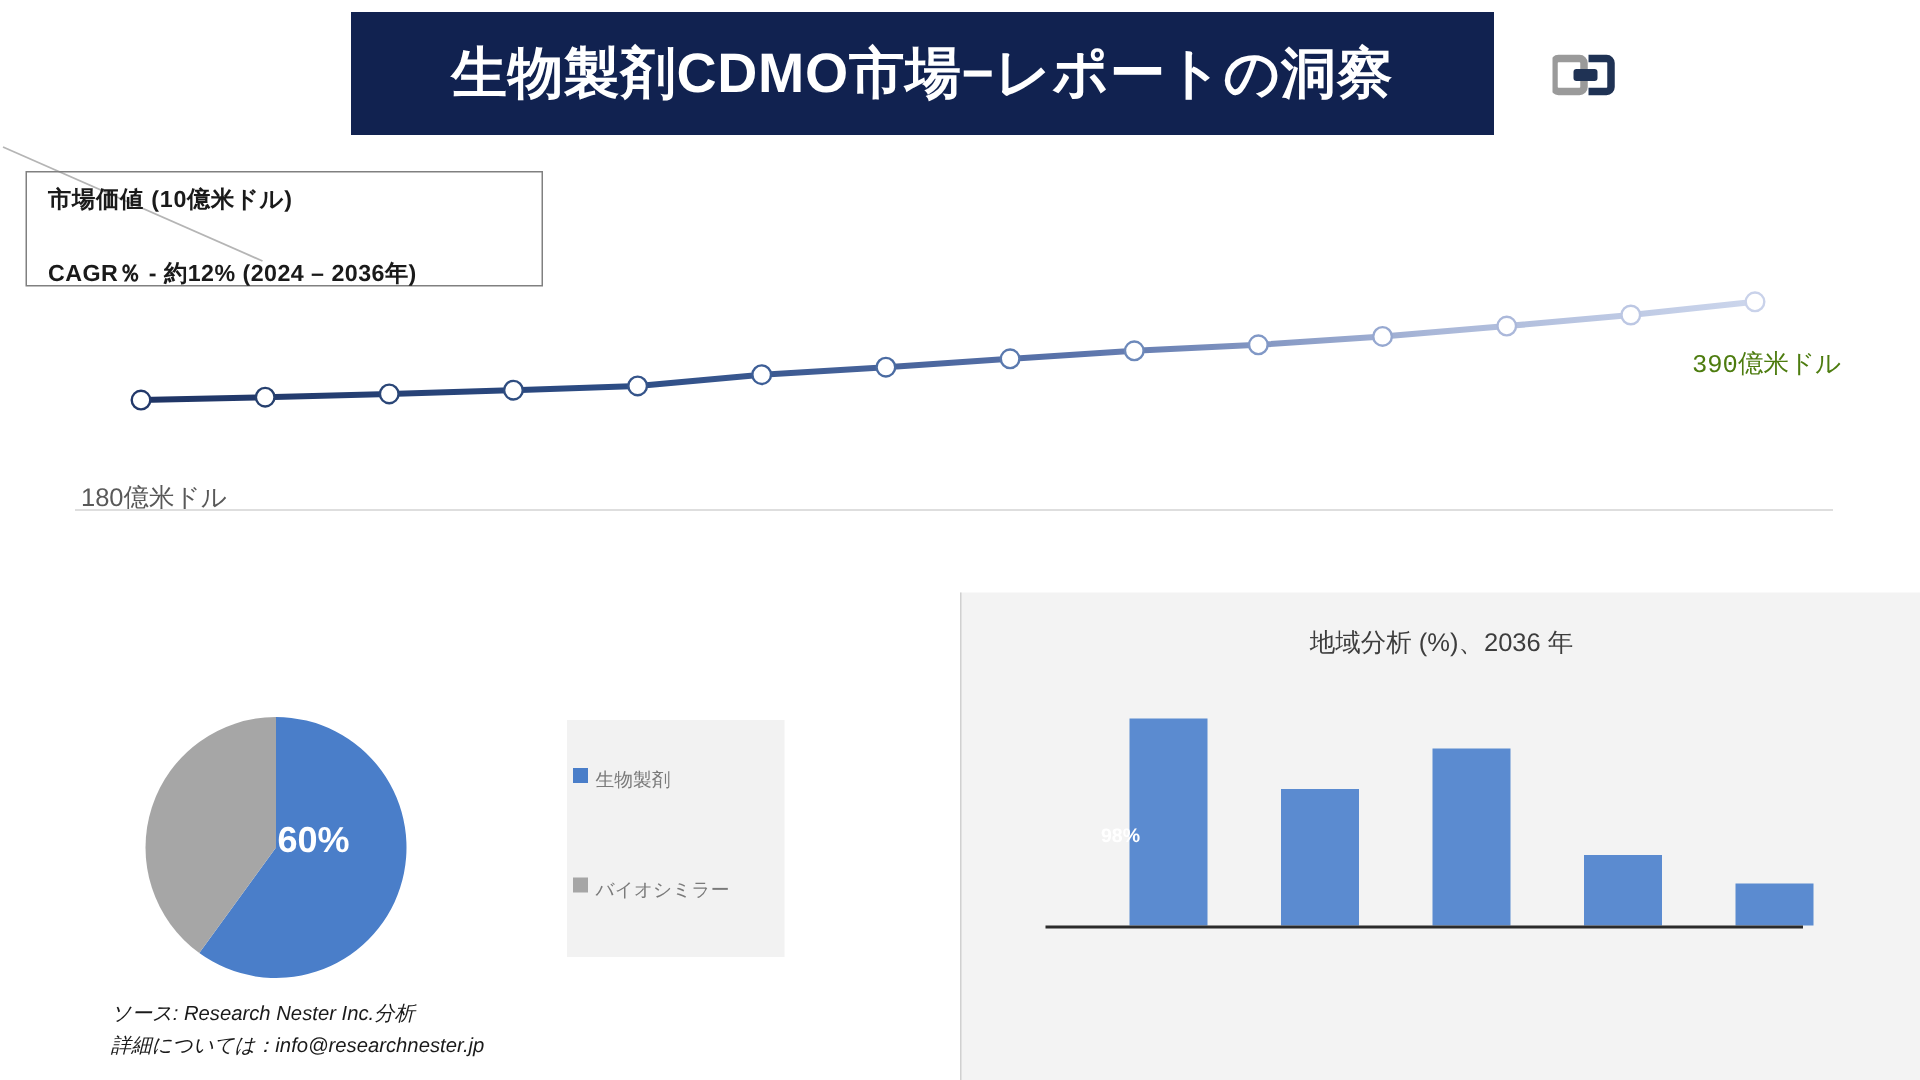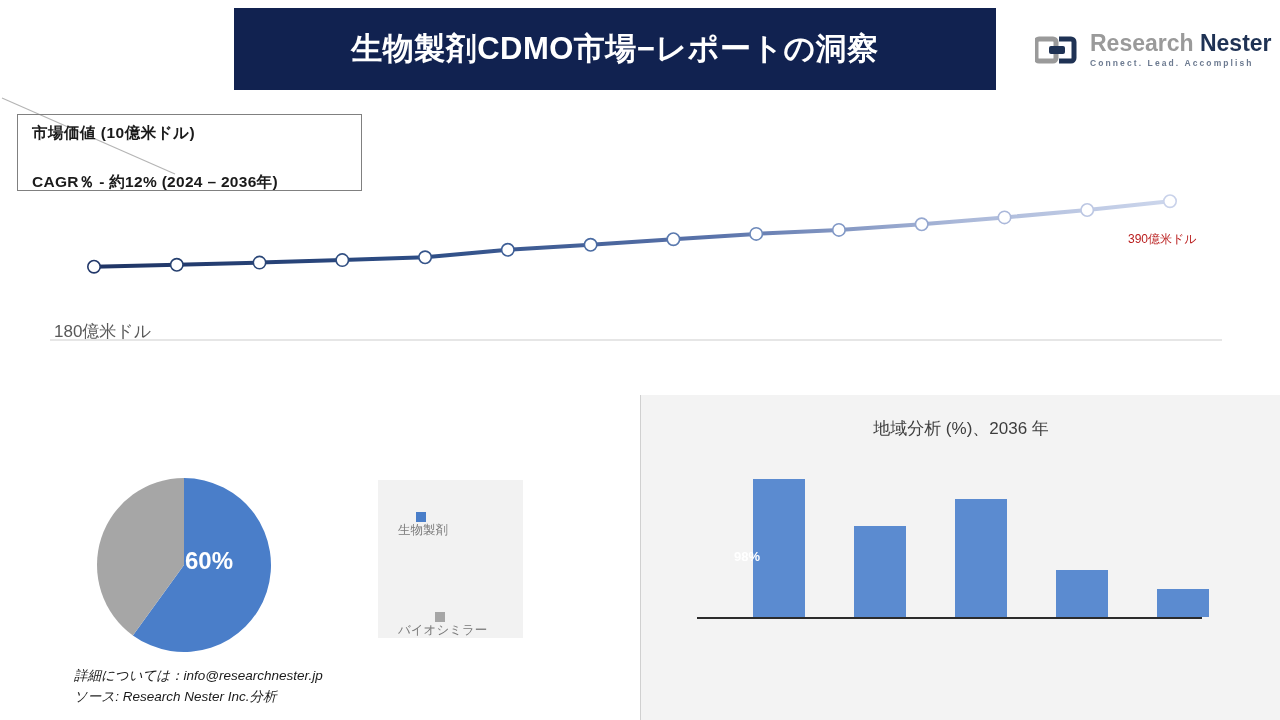--- a/index.html
+++ b/index.html
@@ -23,21 +23,21 @@
     top: 8px;
     width: 762px;
     height: 82px;
     background: #112250;
     display: flex;
     align-items: center;
     justify-content: center;
   }
   #header-title {
     color: #ffffff;
-    font-size: 31px;
+    font-size: 37px;
     font-weight: bold;
     letter-spacing: 0.5px;
     white-space: nowrap;
   }
 
   
   #logo {
     position: absolute;
     left: 1035px;
     top: 24px;
@@ -124,23 +124,24 @@
     left: 54px;
     top: 220px;
     font-size: 17px;
     color: #595959;
     white-space: nowrap;
   }
   #label-end {
     position: absolute;
     left: 1128px;
     top: 131px;
-    font-size: 12px;
-    color: #b91c1c;
-    white-space: nowrap;
+    font-size: 17px;
+    color: #4d7c0f;
+    white-space: nowrap;
+    font-family: Liberation Mono, monospace;
   }
   #line-svg {
     position: absolute;
     left: 0;
     top: 0;
     width: 1280px;
     height: 290px;
   }
   #xaxis-labels {
     position: absolute;
@@ -200,36 +201,35 @@
   #pie-legend {
     position: absolute;
     left: 378px;
     top: 88px;
     width: 145px;
     height: 158px;
     background: #f2f2f2;
   }
   .legend-row {
     position: absolute;
-    left: 20px;
+    left: 4px;
     display: flex;
-    align-items: center;
+    align-items: flex-start;
     font-size: 12.5px;
     color: #7a7a7a;
     white-space: nowrap;
-    flex-direction: column;
   }
   .legend-swatch {
     width: 10px;
     height: 10px;
     margin-right: 5px;
     flex: 0 0 auto;
   }
   #legend-row-0 { top: 32px; }
-  #legend-row-1 { top: 105px; margin-top: 27px; }
+  #legend-row-1 { top: 105px; }
 
   
   #source-block {
     position: absolute;
     left: 74px;
     top: 666px;
     font-style: italic;
     font-size: 13.5px;
     color: #1a1a1a;
     line-height: 1.55;
@@ -301,27 +301,20 @@
   <div id="header-title">生物製剤CDMO市場−レポートの洞察</div>
 </div>
 
 <div id="logo">
   <div id="logo-mark">
     <svg width="48" height="36" viewBox="0 0 48 36" aria-hidden="true">
       <path d="M4 7 h14 a3 3 0 0 1 3 3 v16 a3 3 0 0 1 -3 3 h-14 a3 3 0 0 1 -3 -3 v-16 a3 3 0 0 1 3 -3 z" fill="none" stroke="#9a9a9a" stroke-width="5"></path>
       <path d="M24 7 h12 a3 3 0 0 1 3 3 v16 a3 3 0 0 1 -3 3 h-12" fill="none" stroke="#1f3254" stroke-width="5"></path>
       <rect x="14" y="14" width="16" height="8" rx="2" fill="#1f3254"></rect>
     </svg>
-  </div>
-  <div id="logo-text-wrap">
-    <div id="logo-name">
-      <span class="lt-research">Research</span>
-      <span class="lt-nester">Nester</span>
-    </div>
-    <div id="logo-tagline">Connect. Lead. Accomplish</div>
   </div>
 </div>
 
 <svg id="callout-leader" viewBox="0 0 200 80">
   <line x1="2" y1="2" x2="175" y2="78" stroke="#b5b5b5" stroke-width="1.2"></line>
 </svg>
 
 <div id="callout-box">
   <div class="cl-line1">市場価値 (10億米ドル)</div>
   <div class="cl-line2">CAGR％ - 約12% (2024 – 2036年)</div>
@@ -391,22 +384,22 @@
     </div>
     <div class="legend-row" id="legend-row-1">
       <span class="legend-swatch" style="background:#a6a6a6"></span>
       <span>バイオシミラー</span>
     </div>
   </div>
 </div>
 <div id="pie-value-label">60%</div>
 
 <div id="source-block">
+  <div>ソース: Research Nester Inc.分析</div>
   <div>詳細については：info@researchnester.jp</div>
-  <div>ソース: Research Nester Inc.分析</div>
 </div>
 
 <div id="bar-panel">
   <div id="bar-title">地域分析 (%)、2036 年</div>
   <div id="bar-plot">
       <div class="bar-col accent" style="left: 56px; height: 138.2px;"></div>
       <div class="bar-col" style="left: 157px; height: 90.8px;"></div>
       <div class="bar-col" style="left: 258px; height: 118.4px;"></div>
       <div class="bar-col" style="left: 359px; height: 47.4px;"></div>
       <div class="bar-col" style="left: 460px; height: 27.6px;"></div>

